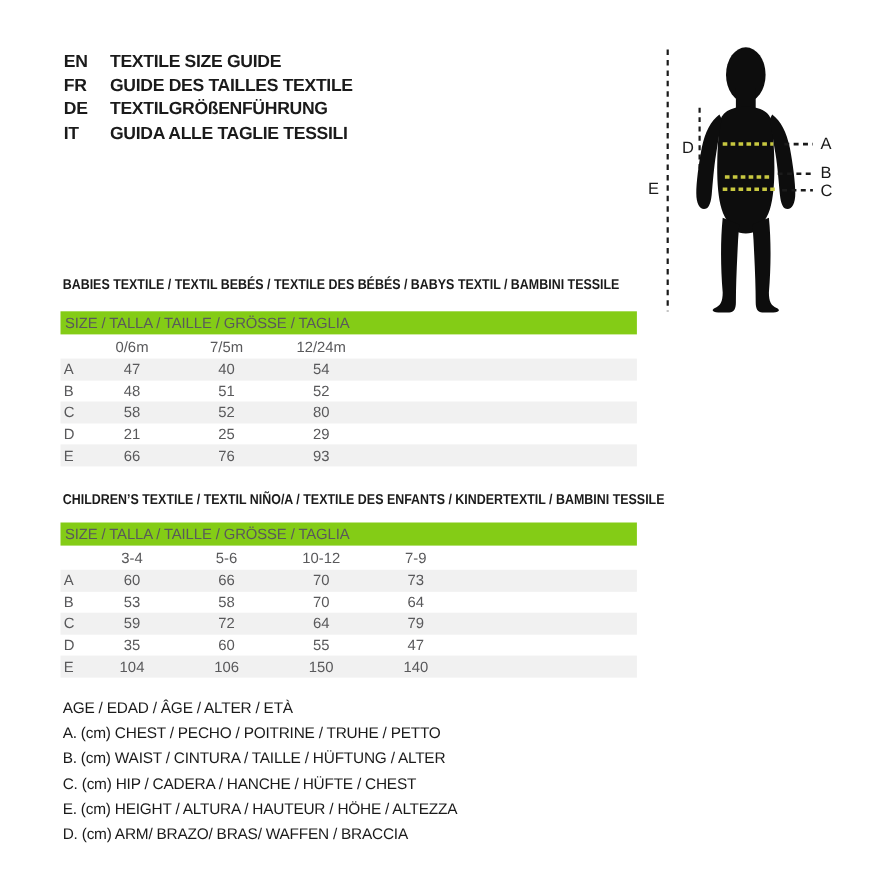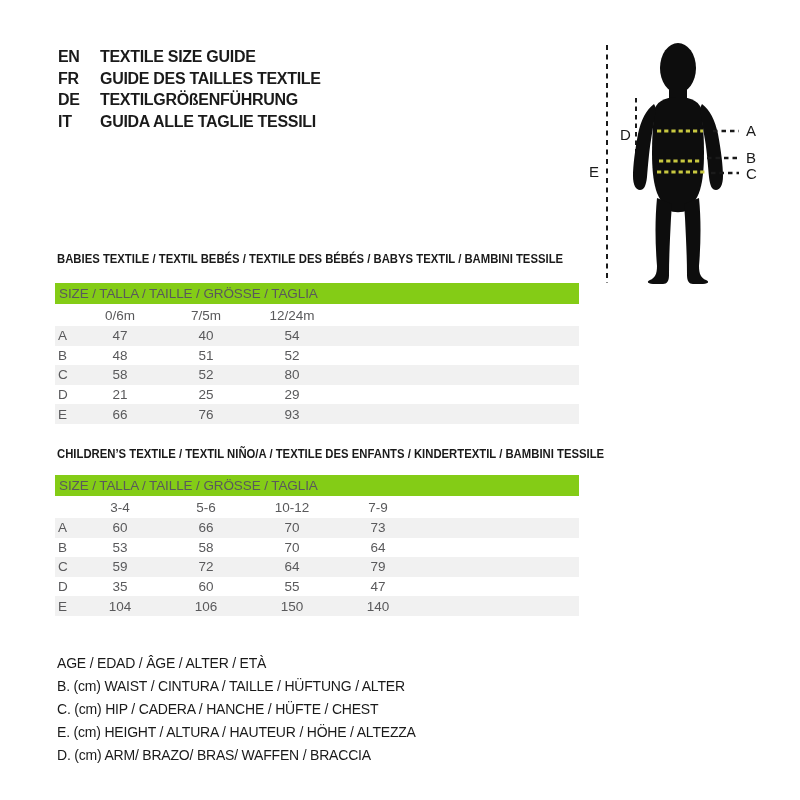--- a/index.html
+++ b/index.html
@@ -36,21 +36,21 @@
   .table { position:absolute; left:55px; width:524px; }
   #babies-table   { top:305px; }
   #children-table { top:497px; }
   .trow { display:flex; height:19.6px; align-items:center; font-size:13.5px; color:#59595b; }
   .trow.thead { height:21px; background:transparent; }
   .trow.striped { background:#f1f1f1; }
   .tcell.row-label { flex:0 0 22px; width:22px; padding-left:3px; text-align:left; }
   .tcell.cell, .tcell.col-header { flex:0 0 86px; width:86px; text-align:center; }
 
   
-  .legend { position:absolute; left:57px; top:632px;margin-top:20px; }
+  .legend { position:absolute; left:57px; top:632px; }
   .legend-line { font-size:14px; height:23px; line-height:23px; letter-spacing:-0.2px; white-space:nowrap; }
 </style>
 </head>
 <body>
 
 <div class="page">
 
   <ul class="lang-list" id="lang-list">
       <li>
         <span class="lang-code">EN</span>
@@ -196,19 +196,20 @@
         <span class="tcell row-label">E</span>
         <span class="tcell cell">104</span>
         <span class="tcell cell">106</span>
         <span class="tcell cell">150</span>
         <span class="tcell cell">140</span>
       </div>
     </div>
 
   <div class="legend" id="legend">
       <div class="legend-line">AGE / EDAD / ÂGE / ALTER / ETÀ</div>
+      <div class="legend-line">A. (cm) CHEST / PECHO / POITRINE / TRUHE / PETTO</div>
       <div class="legend-line">B. (cm) WAIST / CINTURA / TAILLE / HÜFTUNG / ALTER</div>
       <div class="legend-line">C. (cm) HIP / CADERA / HANCHE / HÜFTE / CHEST</div>
       <div class="legend-line">E. (cm) HEIGHT / ALTURA / HAUTEUR / HÖHE / ALTEZZA</div>
       <div class="legend-line">D. (cm) ARM/ BRAZO/ BRAS/ WAFFEN / BRACCIA</div>
     </div>
 
 </div>
 
 </body></html>

